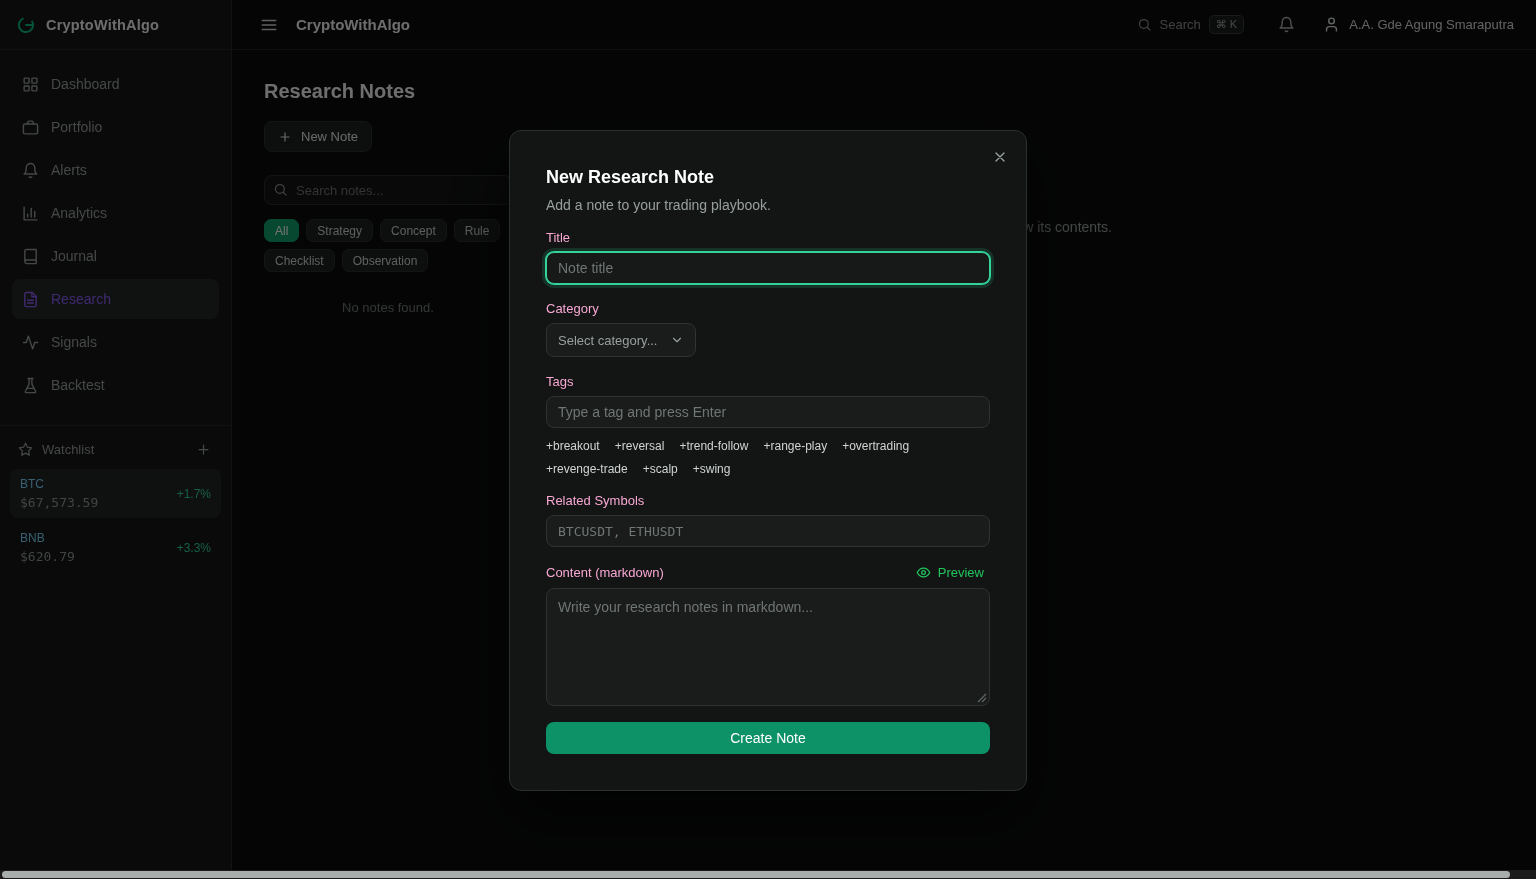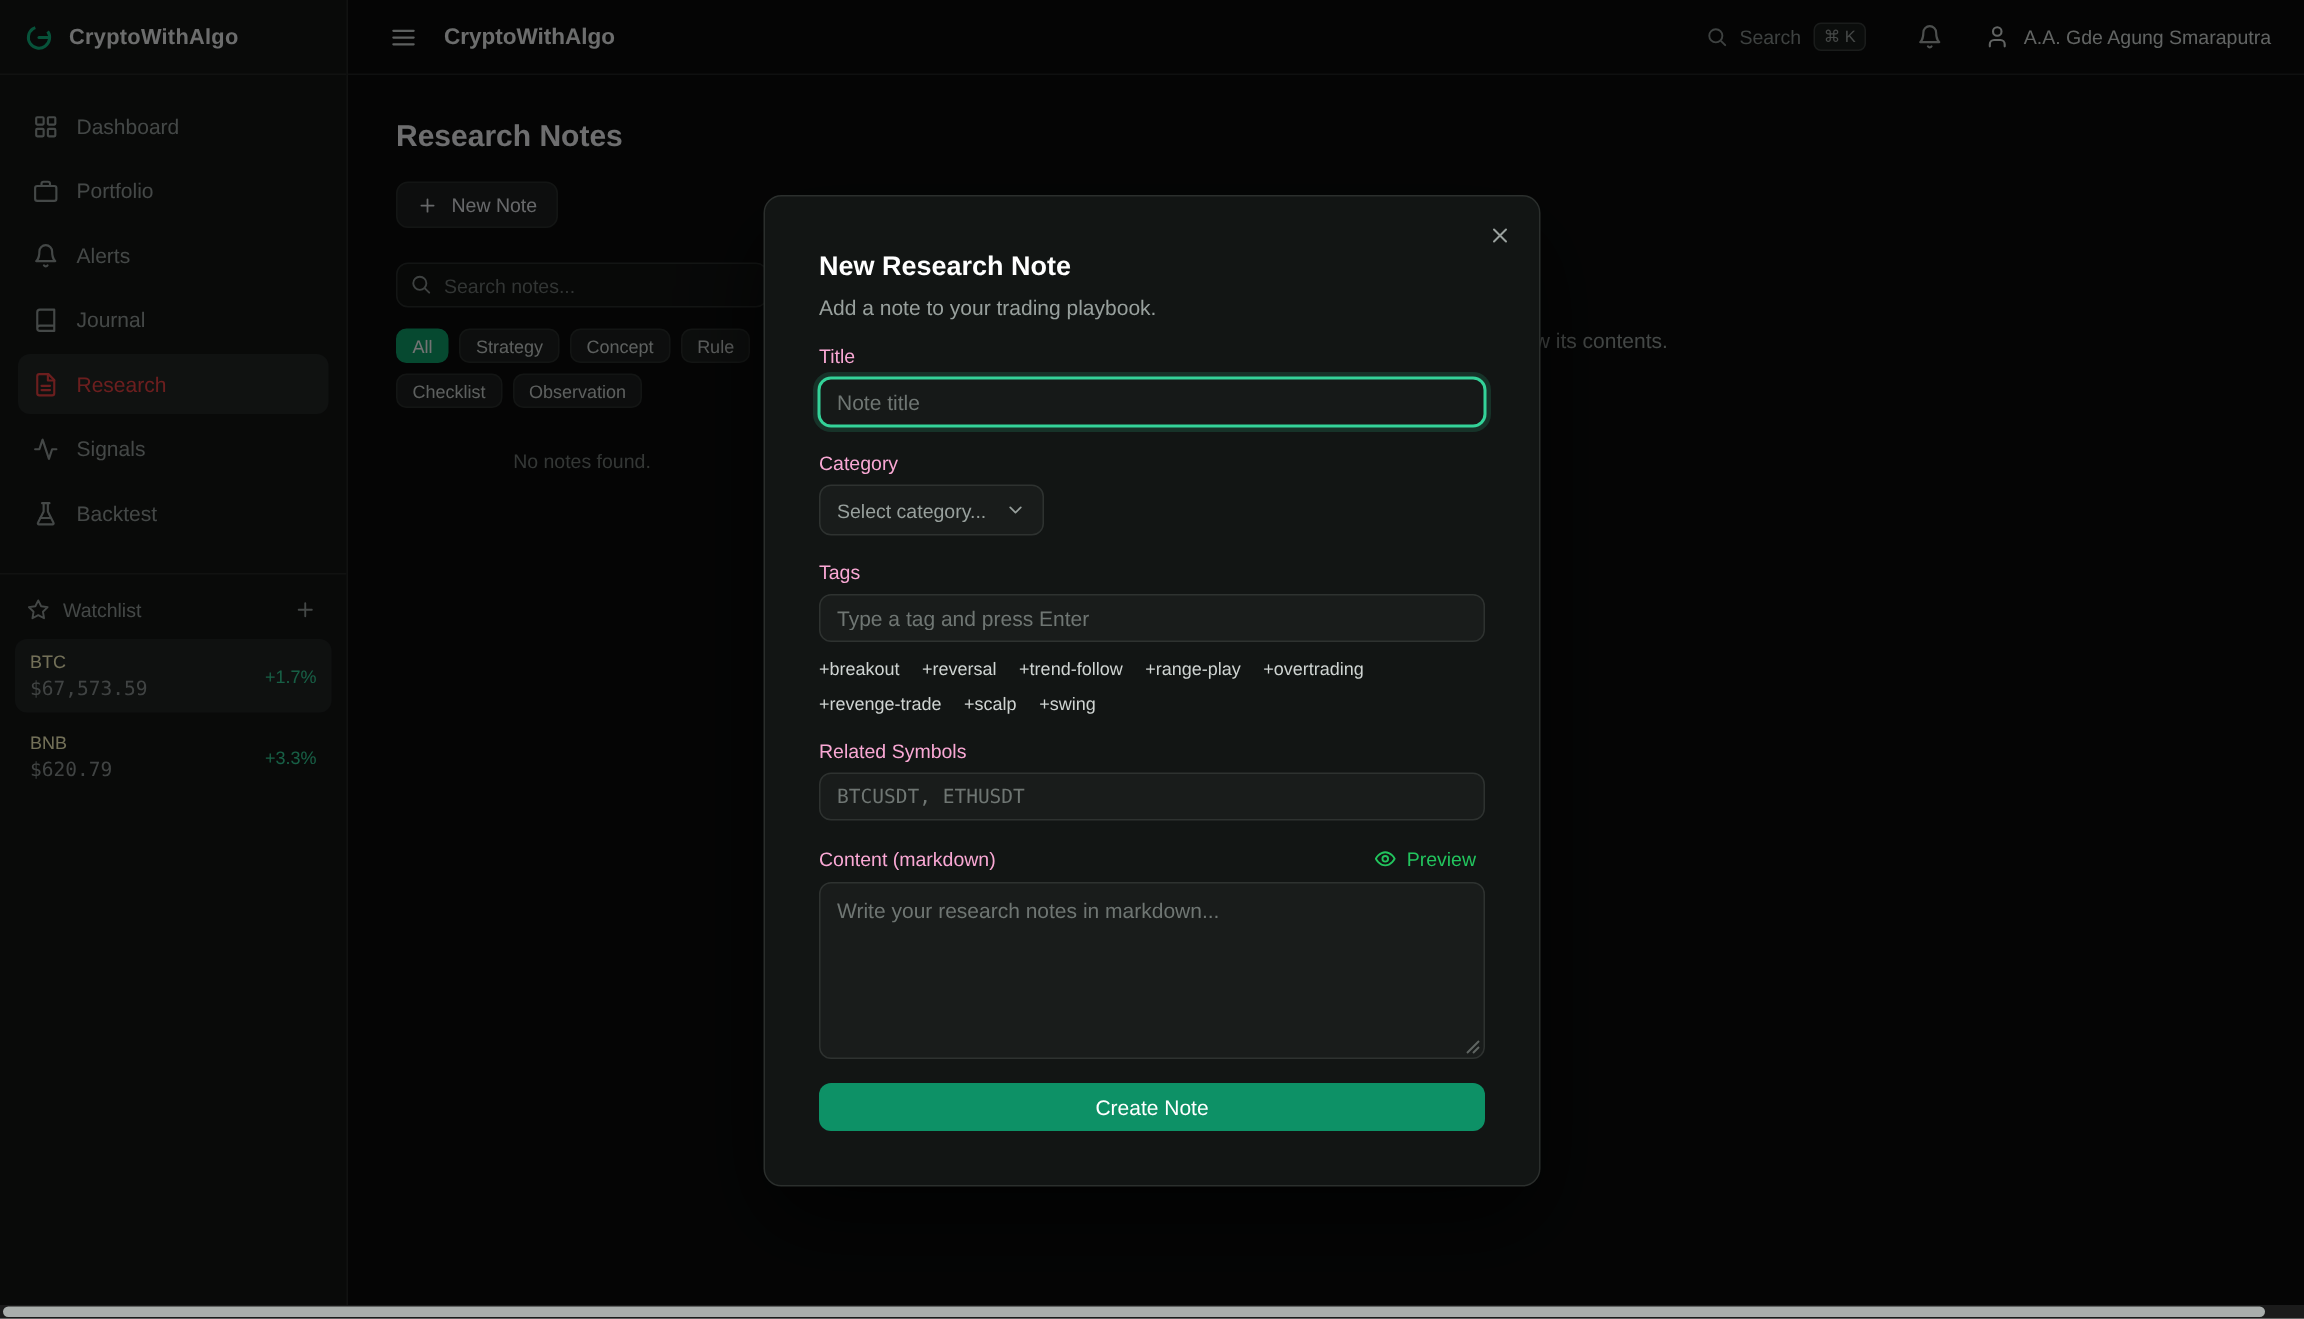--- a/index.html
+++ b/index.html
@@ -11,28 +11,28 @@
     font-family: "Liberation Sans", sans-serif;
   }
   .app { display: flex; height: 100%; }
 
   
   .sidebar { width: 232px; flex-shrink: 0; background: #151716; border-right: 1px solid #262927; display: flex; flex-direction: column; }
   .sidebar-header { height: 50px; flex-shrink: 0; display: flex; align-items: center; gap: 10px; padding: 0 16px; border-bottom: 1px solid #262927; }
   .brand-name { font-size: 14.5px; font-weight: 700; color: #f0f2f1; letter-spacing: .2px; }
   .nav { padding: 14px 12px 8px; display: flex; flex-direction: column; gap: 3px; }
   .nav-item { display: flex; align-items: center; gap: 12px; height: 40px; padding: 0 10px; border-radius: 8px; color: #98a09d; font-size: 14px; cursor: pointer; }
-  .nav-item.active { background: #242827; color: #ef4444; }
+  .nav-item.active { background: #242827; color: #8b5cf6; }
   .nav-icon { display: flex; color: inherit; }
   .watchlist { margin-top: 12px; border-top: 1px solid #262927; padding: 10px 10px; }
   .watch-header { display: flex; align-items: center; gap: 9px; padding: 4px 8px 10px; color: #98a09d; font-size: 13px; }
   .watch-plus { margin-left: auto; background: none; border: none; color: #98a09d; cursor: pointer; padding: 2px; display: flex; }
   .watch-row { display: flex; align-items: center; justify-content: space-between; padding: 8px 10px; border-radius: 8px; margin-bottom: 5px; cursor: pointer; }
   .watch-row.highlight { background: #222625; }
-  .watch-symbol { font-size: 12px; color: #fef9c3; margin-bottom: 4px; }
+  .watch-symbol { font-size: 12px; color: #7dd3fc; margin-bottom: 4px; }
   .watch-price { font-family: "DejaVu Sans Mono", monospace; font-size: 13px; color: #8f9694; }
   .watch-change { font-size: 12px; color: #34d399; }
 
   
   .main { flex: 1; display: flex; flex-direction: column; min-width: 0; }
   .topbar { height: 50px; flex-shrink: 0; display: flex; align-items: center; gap: 14px; padding: 0 22px 0 26px; border-bottom: 1px solid #222524; background: #0c0d0d; }
   .menu-btn { background: none; border: none; color: #cfd4d2; cursor: pointer; display: flex; padding: 2px; }
   .topbar-title { font-size: 15px; font-weight: 700; color: #f0f2f1; margin-left: 2px; }
   .topbar-right { margin-left: auto; display: flex; align-items: center; gap: 26px; }
   .search-pill { display: flex; align-items: center; gap: 8px; color: #8b9290; font-size: 13px; background: none; border: none; cursor: pointer; font-family: inherit; }
@@ -122,20 +122,31 @@
         <span>Portfolio</span>
       </div>
       <div class="nav-item">
         <span class="nav-icon">
             <svg width="17" height="17" viewBox="0 0 24 24" fill="none" stroke="currentColor" stroke-width="2" stroke-linecap="round" stroke-linejoin="round">
               <path d="M18 8A6 6 0 0 0 6 8c0 7-3 9-3 9h18s-3-2-3-9"></path>
               <path d="M13.73 21a2 2 0 0 1-3.46 0"></path>
             </svg>
           </span>
         <span>Alerts</span>
+      </div>
+      <div class="nav-item">
+        <span class="nav-icon">
+            <svg width="17" height="17" viewBox="0 0 24 24" fill="none" stroke="currentColor" stroke-width="2" stroke-linecap="round" stroke-linejoin="round">
+              <path d="M3 3v18h18"></path>
+              <path d="M18 17V9"></path>
+              <path d="M13 17V5"></path>
+              <path d="M8 17v-4"></path>
+            </svg>
+          </span>
+        <span>Analytics</span>
       </div>
       <div class="nav-item">
         <span class="nav-icon">
             <svg width="17" height="17" viewBox="0 0 24 24" fill="none" stroke="currentColor" stroke-width="2" stroke-linecap="round" stroke-linejoin="round">
               <path d="M4 19.5v-15A2.5 2.5 0 0 1 6.5 2H20v20H6.5a2.5 2.5 0 0 1 0-5H20"></path>
             </svg>
           </span>
         <span>Journal</span>
       </div>
       <div class="nav-item active">

